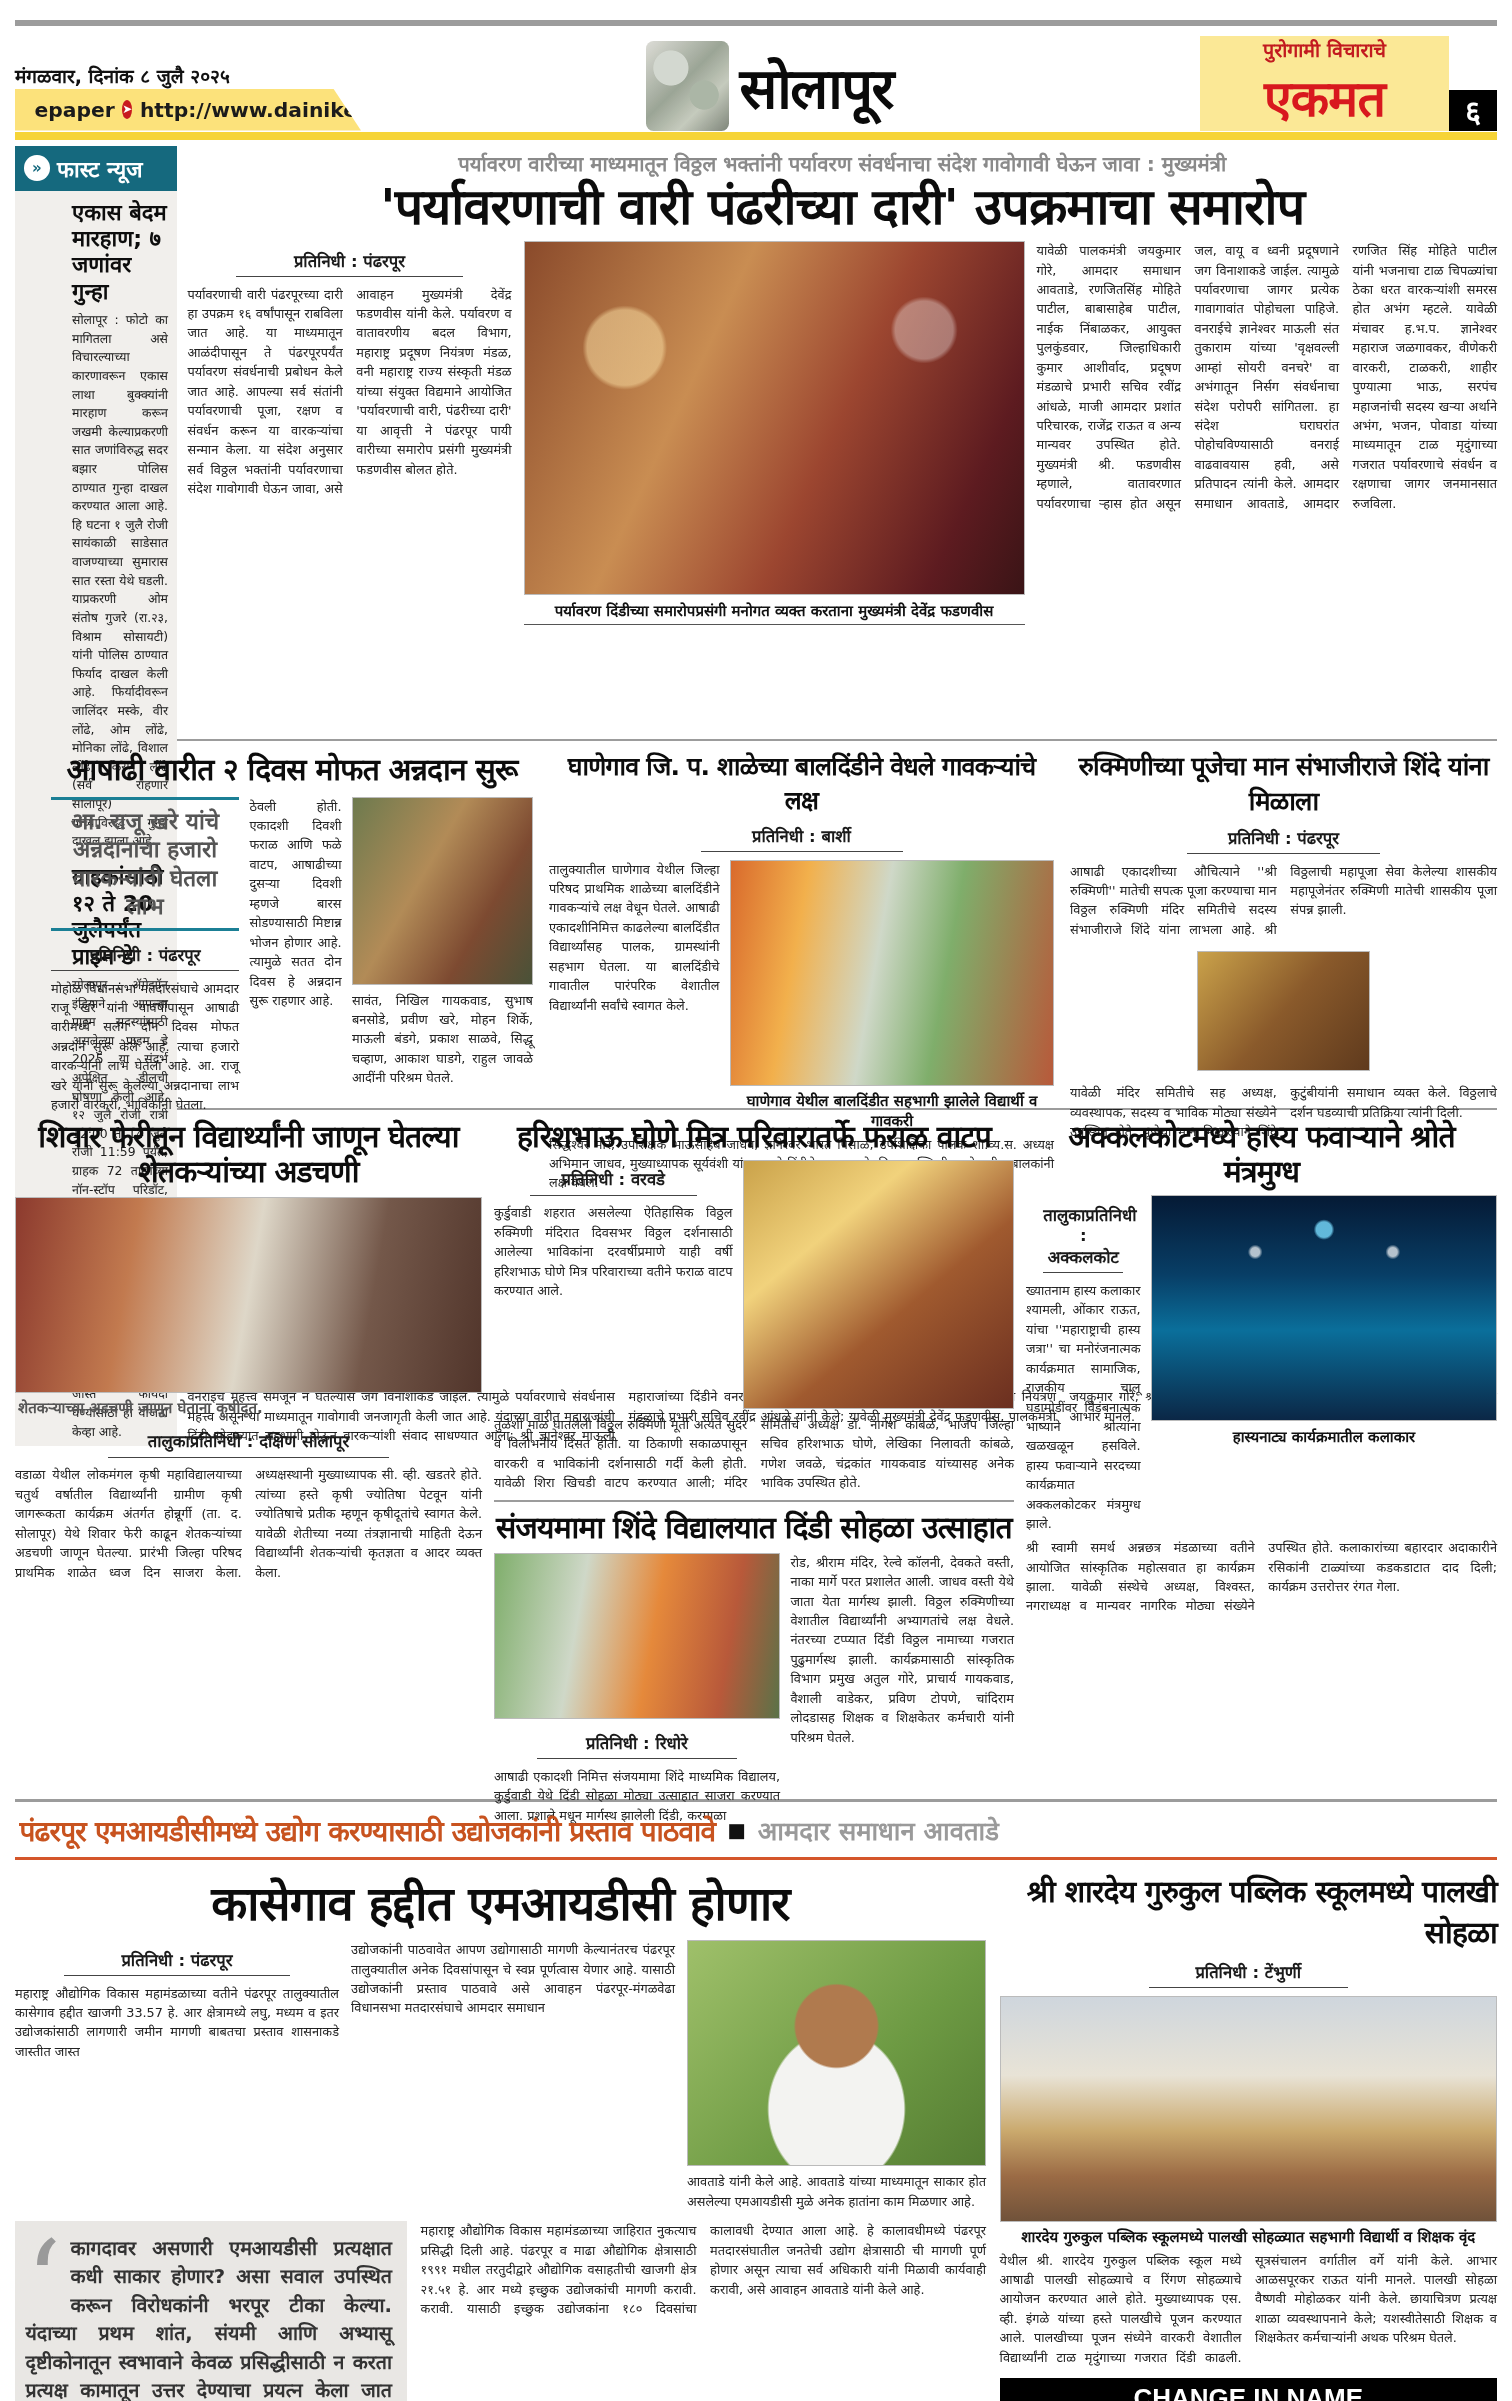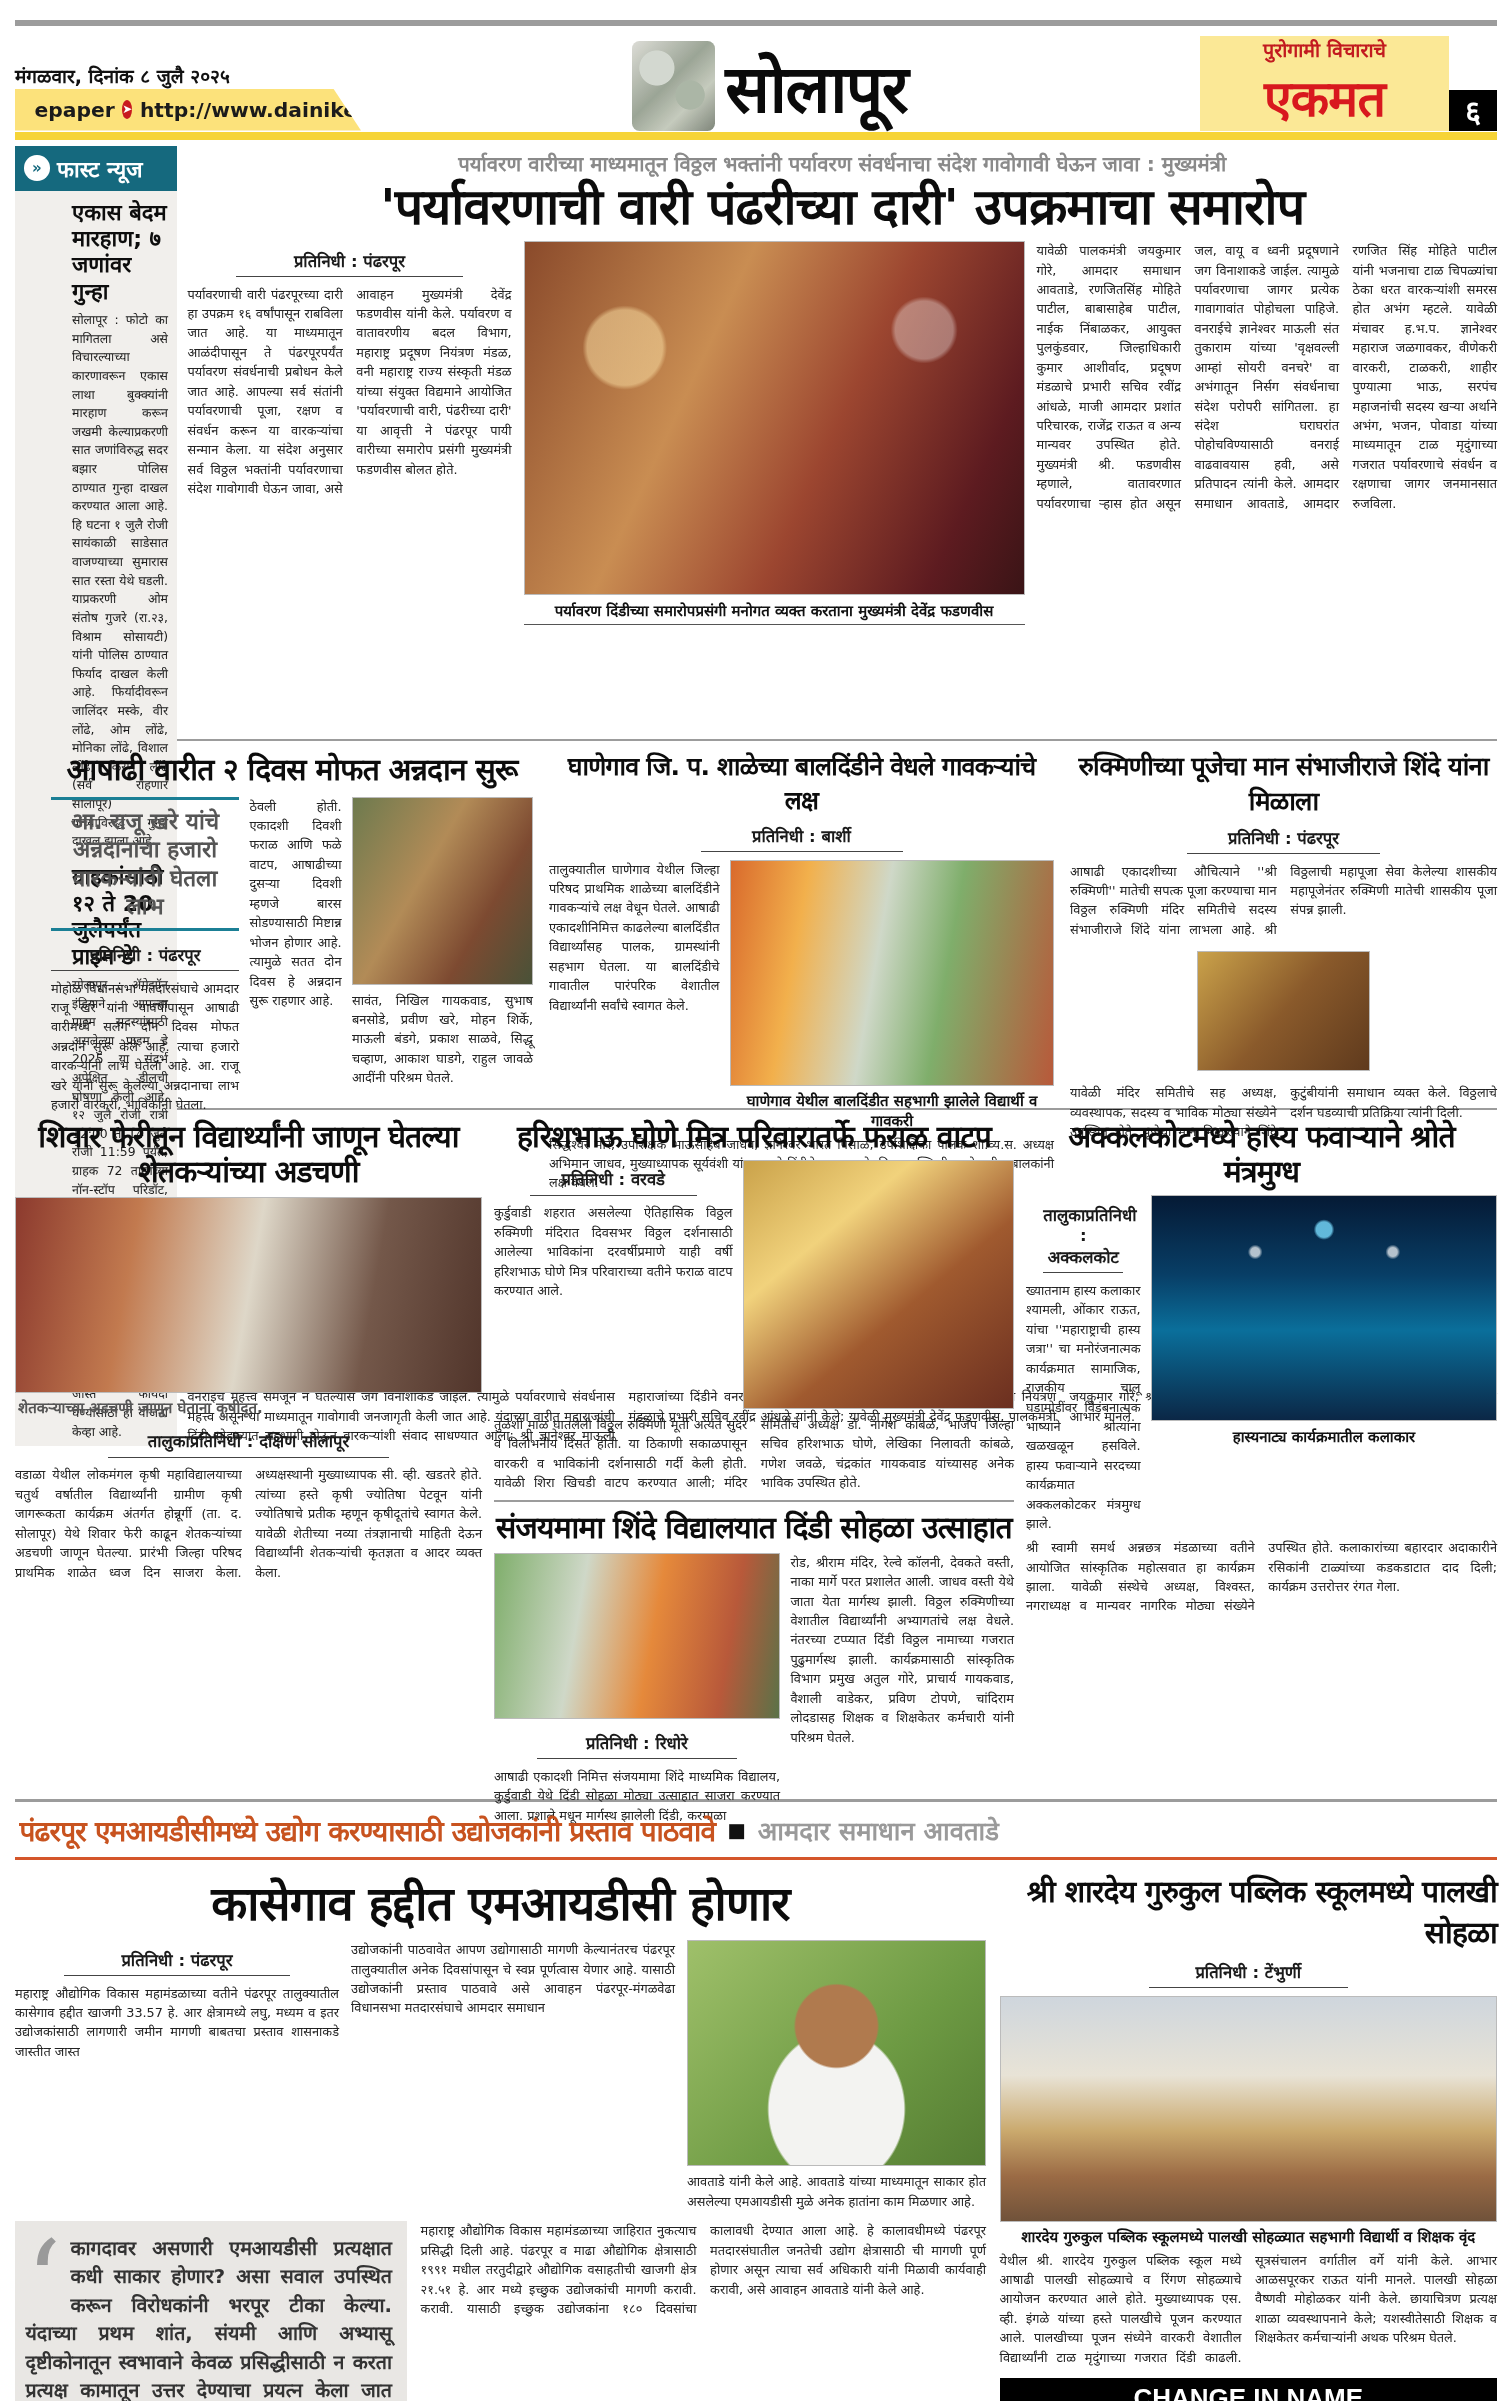--- a/index.html
+++ b/index.html
@@ -13,21 +13,21 @@
   .mast-left { width:324px; display:flex; flex-direction:column; justify-content:space-between; padding-top:6px; }
   .date-line { font-size:19px; font-weight:bold; color:#111; }
   .epaper-strip { background:#fce27b; height:42px; display:flex; align-items:center; padding:0 19.6px; font-size:20.3px; font-weight:bold; clip-path:polygon(0 0,92% 0,100% 100%,0 100%); width:346px; }
   .epaper-strip .arrow-badge { display:inline-block; width:19.6px; height:19.6px; background:#c81a1f; border-radius:50%; color:#fff; font-size:12px; line-height:19.6px; text-align:center; margin:0 7.5px; }
   .mast-center { flex:1; display:flex; align-items:center; justify-content:center; gap:10.5px; }
   .city-collage { width:83px; height:90px; border-radius:7.5px; background:
      radial-gradient(circle at 30% 30%, #cfd4cc 0 20%, transparent 21%),
      radial-gradient(circle at 70% 60%, #a9b3a4 0 18%, transparent 19%),
      linear-gradient(135deg,#d8d8d2 0%,#9aa395 45%,#c2c7ba 70%,#7e857a 100%);
      filter:contrast(1.05); }
-  .city-name { font-size:66px; font-weight:bold; letter-spacing:-1.5px; color:#0a0a0a; }
+  .city-name { font-size:56px; font-weight:bold; letter-spacing:-1.5px; color:#0a0a0a; }
   .brand-box { background:#fbe896; width:249px; display:flex; flex-direction:column; align-items:center; justify-content:center; }
   .brand-tag { color:#c21a1f; font-size:19.6px; font-weight:bold; }
   .brand-name { color:#d8181e; font-size:50px; font-weight:bold; letter-spacing:-0.8px; }
   .pageno-box { background:#000; width:48px; display:flex; align-items:center; justify-content:center; color:#fff; font-size:30px; font-weight:bold; }
   .yellowrule { height:7.5px; background:#f6d437; margin-top:1.5px; }
 
   
   .byline { font-weight:bold; font-size:16.6px; text-align:center; padding:4.5px 0; border-bottom:1.5px solid #444; margin:3px auto 7.5px; width:70%; }
   .body-txt { font-size:12.8px; line-height:1.52; text-align:justify; color:#222; }
   .cols-2 { column-count:2; column-gap:13.6px; }

